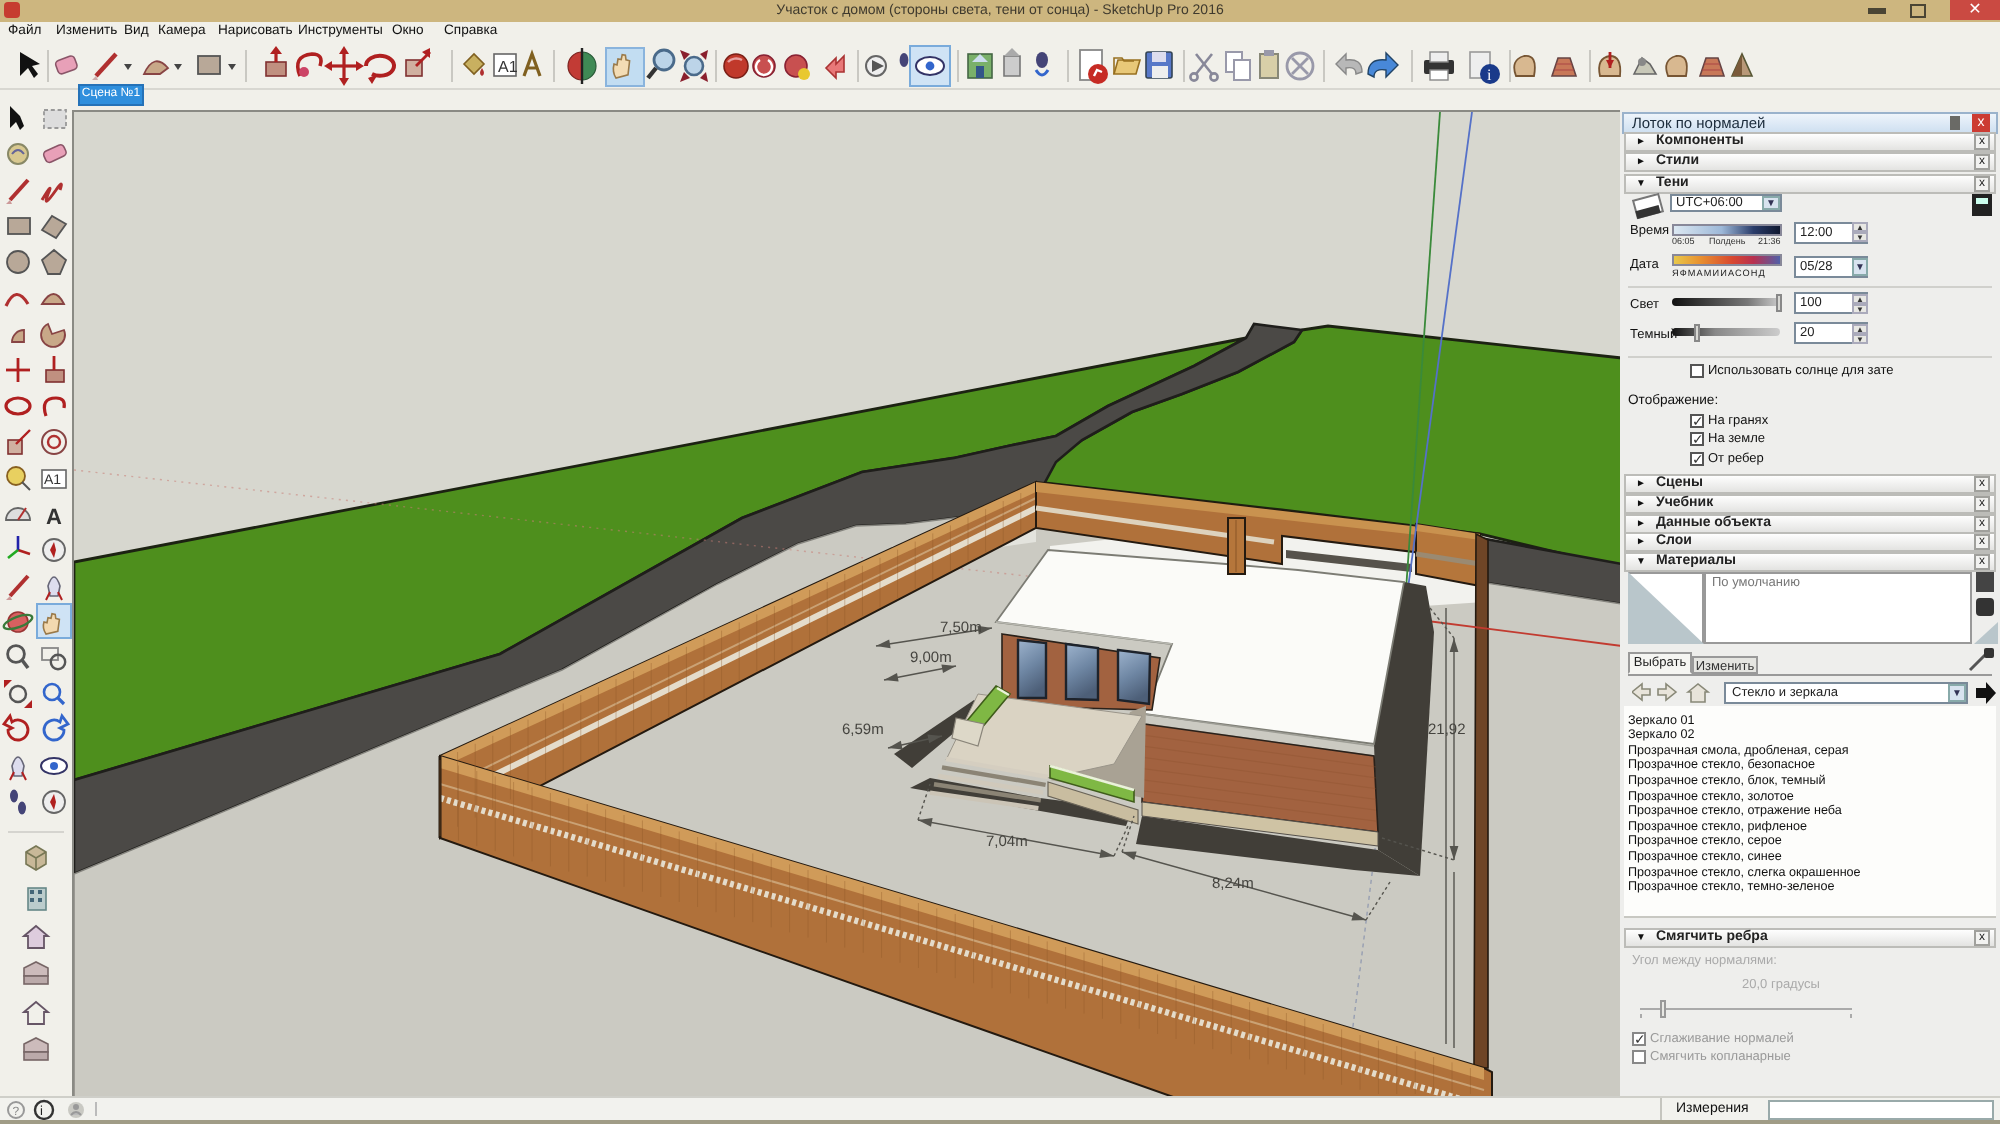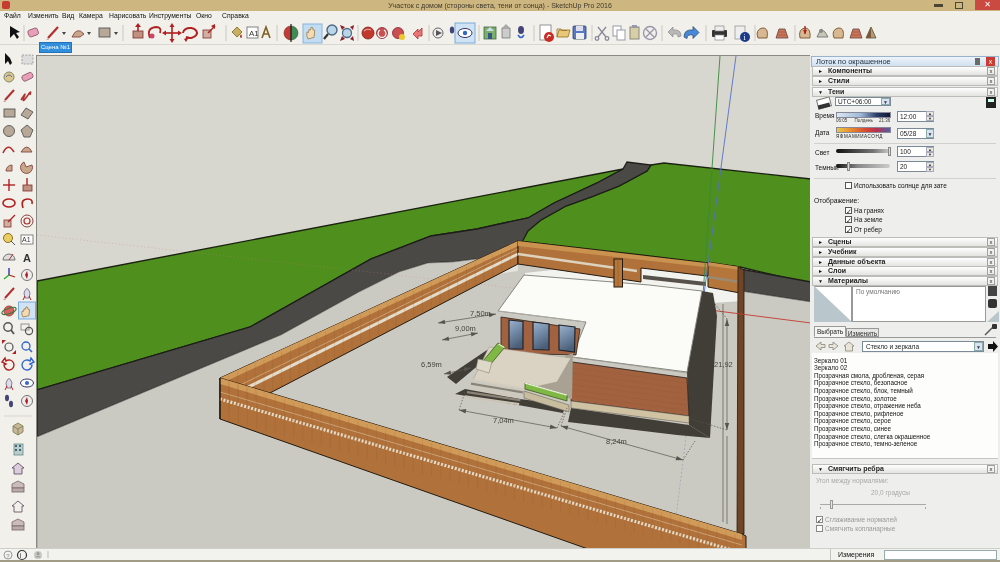--- a/index.html
+++ b/index.html
@@ -469,21 +469,21 @@
 <text x="384" y="311">6,59m</text>
 <text x="456" y="367">7,04m</text>
 <text x="569" y="388">8,24m</text>
 <text x="677" y="311">21,92</text>
 </g>
 <rect x="577" y="203" width="8.5" height="28" fill="#b5763b" stroke="#241a10" stroke-width="1"></rect>
 <line x1="581" y1="204" x2="581" y2="230" stroke="#8a5526" stroke-width="1" opacity="0.5"></line>
 </svg></div>
 <div id="rightpanel">
     <div style="position:absolute;left:1px;top:1px;width:188px;height:11px;background:linear-gradient(#eef4fb,#cfe0f1);border:1px solid #9ab2cc;"></div>
-    <div style="position:absolute;left:6px;top:2px;font-size:7.5px;color:#1a2a3a;">Лоток по окрашенное</div>
+    <div style="position:absolute;left:6px;top:2px;font-size:7.5px;color:#1a2a3a;">Лоток по нормалей</div>
     <div style="position:absolute;left:165px;top:3px;width:5px;height:7px;background:#6a6a66;"></div>
     <div style="position:absolute;left:176px;top:2px;width:9px;height:9px;background:#cc3b32;color:#fff;font-size:7px;line-height:9px;text-align:center;">x</div>
     <div style="position:absolute;left:2px;top:11px;width:186px;height:10px;background:linear-gradient(#fefefe,#e3e3e1);border:1px solid #bcbcb8;"></div>
     <div style="position:absolute;left:8px;top:13px;font-size:5px;color:#111;">►</div>
     <div style="position:absolute;left:18px;top:12px;font-size:7px;font-weight:bold;color:#222;">Компоненты</div>
     <div style="position:absolute;left:177px;top:12px;width:8px;height:8px;border:1px solid #a0a09c;background:#f2f2f0;font-size:6px;line-height:7px;text-align:center;color:#222;">x</div>
     <div style="position:absolute;left:2px;top:21px;width:186px;height:10px;background:linear-gradient(#fefefe,#e3e3e1);border:1px solid #bcbcb8;"></div>
     <div style="position:absolute;left:8px;top:23px;font-size:5px;color:#111;">►</div>
     <div style="position:absolute;left:18px;top:22px;font-size:7px;font-weight:bold;color:#222;">Стили</div>
     <div style="position:absolute;left:177px;top:22px;width:8px;height:8px;border:1px solid #a0a09c;background:#f2f2f0;font-size:6px;line-height:7px;text-align:center;color:#222;">x</div>

